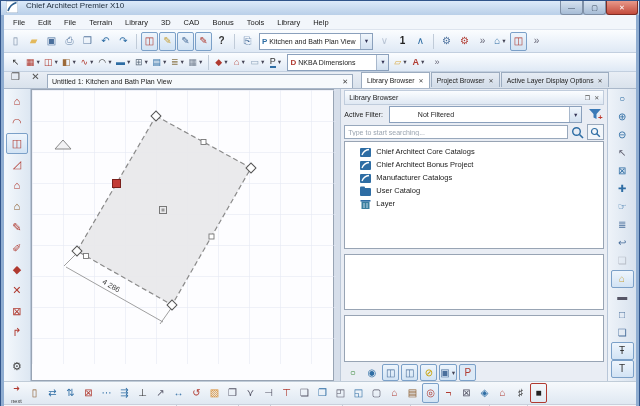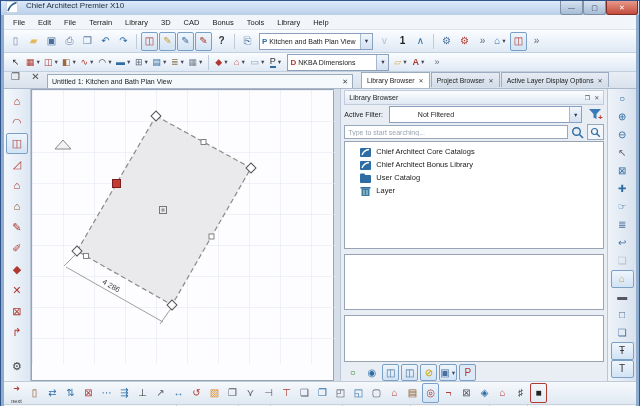--- a/index.html
+++ b/index.html
@@ -457,21 +457,28 @@
               <rect x="0" y="1" width="11" height="9" rx="1" fill="#2e6da4"></rect>
               <path d="M2,8 Q4,3 9,2.5" fill="none" stroke="#fff" stroke-width="1.3"></path>
             </svg>
             <span>Chief Architect Core Catalogs</span>
           </div>
           <div class="trow">
             <svg width="11" height="10">
               <rect x="0" y="1" width="11" height="9" rx="1" fill="#2e6da4"></rect>
               <path d="M2,8 Q4,3 9,2.5" fill="none" stroke="#fff" stroke-width="1.3"></path>
             </svg>
-            <span>Chief Architect Bonus Library</span>
+            <span>Chief Architect Bonus Project</span>
+          </div>
+          <div class="trow">
+            <svg width="11" height="10">
+              <rect x="0" y="1" width="11" height="9" rx="1" fill="#2e6da4"></rect>
+              <path d="M2,8 Q4,3 9,2.5" fill="none" stroke="#fff" stroke-width="1.3"></path>
+            </svg>
+            <span>Manufacturer Catalogs</span>
           </div>
           <div class="trow">
             <svg width="11" height="10">
               <rect x="0" y="2" width="11" height="8" rx="1" fill="#2e6da4"></rect>
               <rect x="0" y="0.5" width="5" height="3" rx="1" fill="#2e6da4"></rect>
             </svg>
             <span>User Catalog</span>
           </div>
           <div class="trow">
             <svg width="11" height="10">

